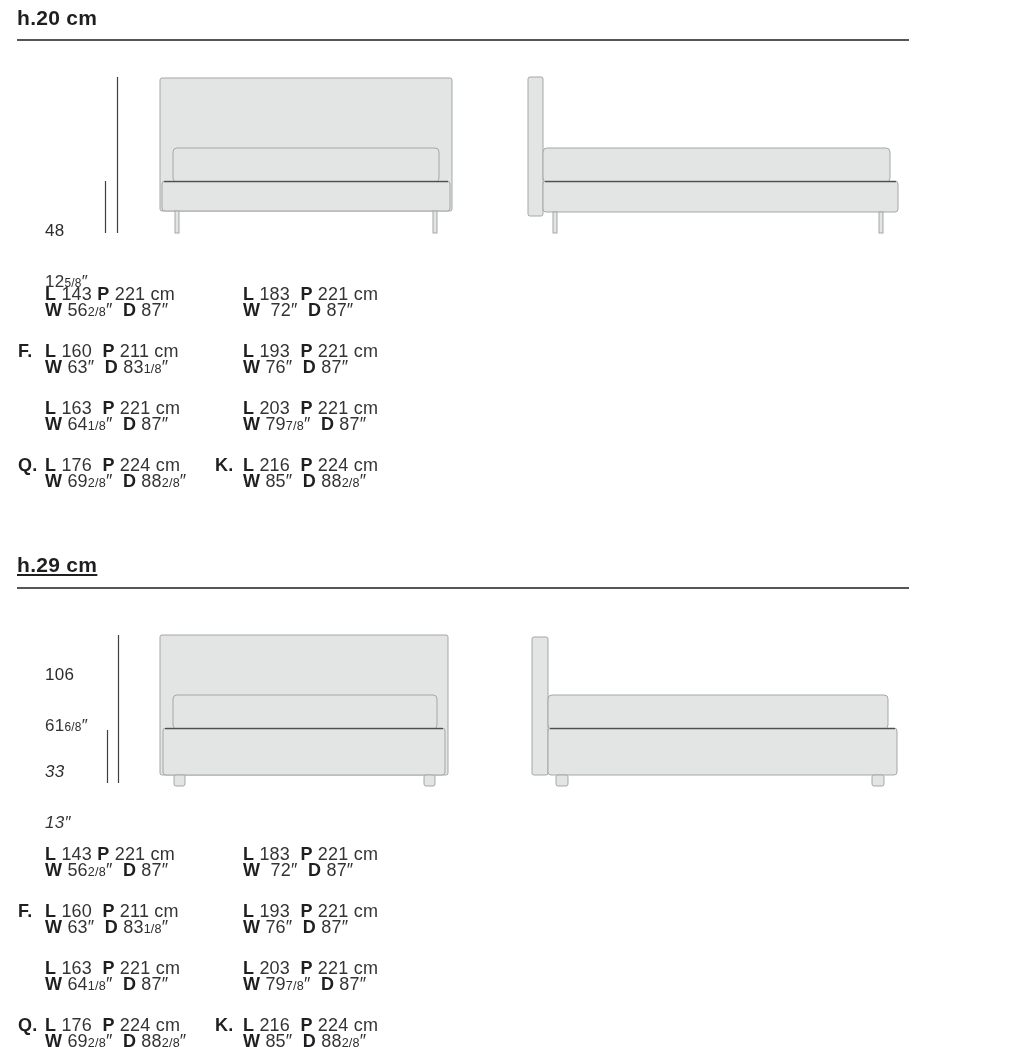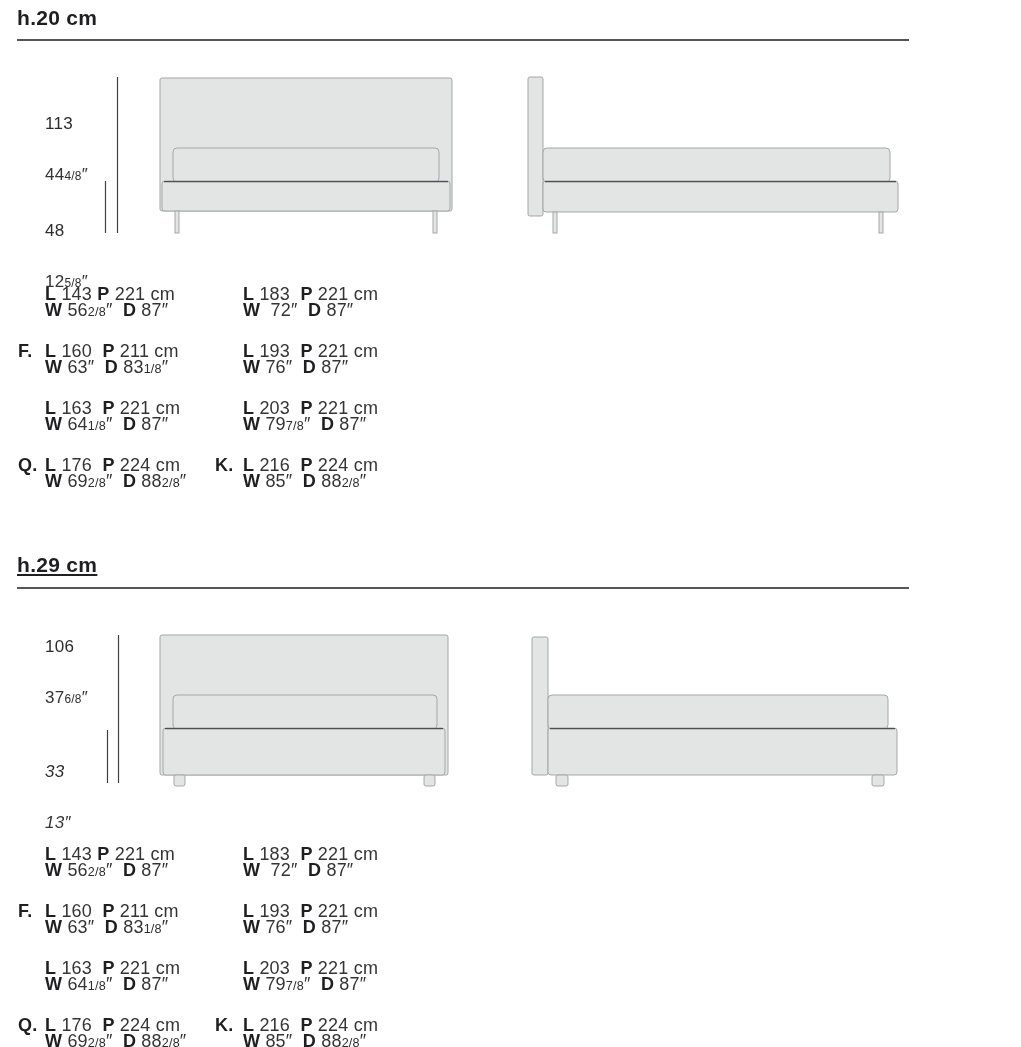--- a/index.html
+++ b/index.html
@@ -81,24 +81,20 @@
       <line class="edge" x1="550" y1="728.6" x2="895" y2="728.6"></line>
       <rect class="shp" x="556" y="775" width="12" height="11" rx="2"></rect>
       <rect class="shp" x="872" y="775" width="12" height="11" rx="2"></rect>
       <line class="dim" x1="928.5" y1="730" x2="928.5" y2="777"></line>
     </g>
   </svg>
 
   <h2 class="section-title" style="top:6px;">h.20 cm</h2>
   <div class="rule" style="top:39px;"></div>
 
-  <div class="dim-label" style="left:45px;top:81px;">
-    <div class="dim-cm">113</div>
-    <div class="dim-in"><span class="seg-r">44</span><span class="seg-f">4/8</span><span class="seg-r">″</span></div>
-  </div>
   <div class="dim-label" style="left:45px;top:188px;">
     <div class="dim-cm">48</div>
     <div class="dim-in"><span class="seg-r">12</span><span class="seg-f">5/8</span><span class="seg-r">″</span></div>
   </div>
   <div class="dim-label" style="left:958px;top:172px;text-align:center;">
     <div class="dim-cm">20</div>
     <div class="dim-in"><span class="seg-r">7</span><span class="seg-f">7/8</span><span class="seg-r">″</span></div>
   </div>
 
   <div class="size-table" style="top:286px;">
@@ -148,23 +144,23 @@
         <div class="cell">
           <div class="line"><span class="seg-b">L</span><span class="seg-r"> 216  </span><span class="seg-b">P</span><span class="seg-r"> 224 cm</span></div>
           <div class="line"><span class="seg-b">W</span><span class="seg-r"> 85″  </span><span class="seg-b">D</span><span class="seg-r"> 88</span><span class="seg-f">2/8</span><span class="seg-r">″</span></div>
         </div>
       </div>
     </div>
 
   <h2 class="section-title" style="top:553px;text-decoration:underline;">h.29 cm</h2>
   <div class="rule" style="top:587px;"></div>
 
-  <div class="dim-label" style="left:45px;top:604px;">
+  <div class="dim-label" style="left:45px;top:632px;">
     <div class="dim-cm">106</div>
-    <div class="dim-in"><span class="seg-r">37</span><span class="seg-f">6/8</span><span class="seg-r">″</span></div>
+    <div class="dim-in"><span class="seg-r">61</span><span class="seg-f">6/8</span><span class="seg-r">″</span></div>
   </div>
   <div class="dim-label" style="left:45px;top:729px;font-style:italic;">
     <div class="dim-cm">33</div>
     <div class="dim-in"><span class="seg-r">13</span><span class="seg-r">″</span></div>
   </div>
   <div class="dim-label" style="left:958px;top:729px;">
     <div class="dim-cm">29</div>
     <div class="dim-in"><span class="seg-r">11</span><span class="seg-f">3/8</span><span class="seg-r">″</span></div>
   </div>
 

